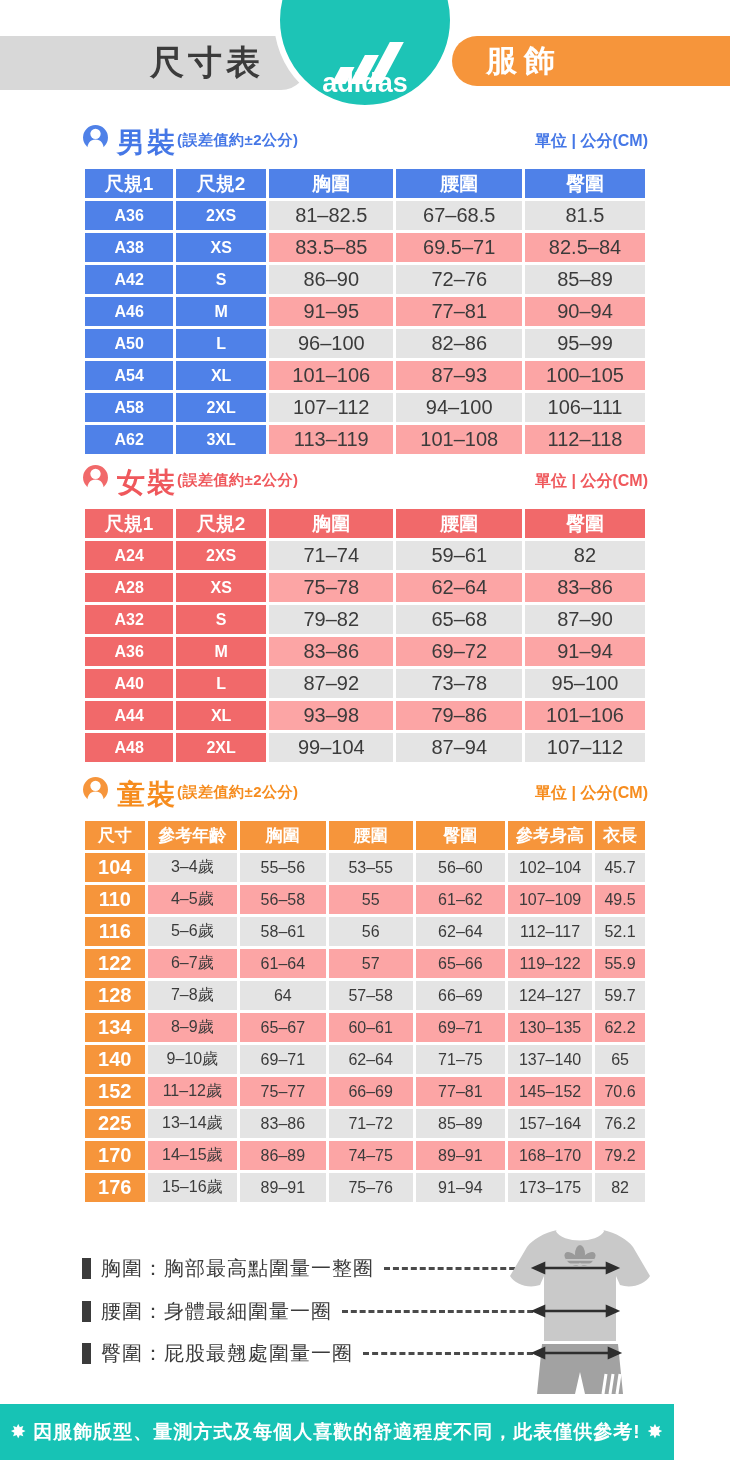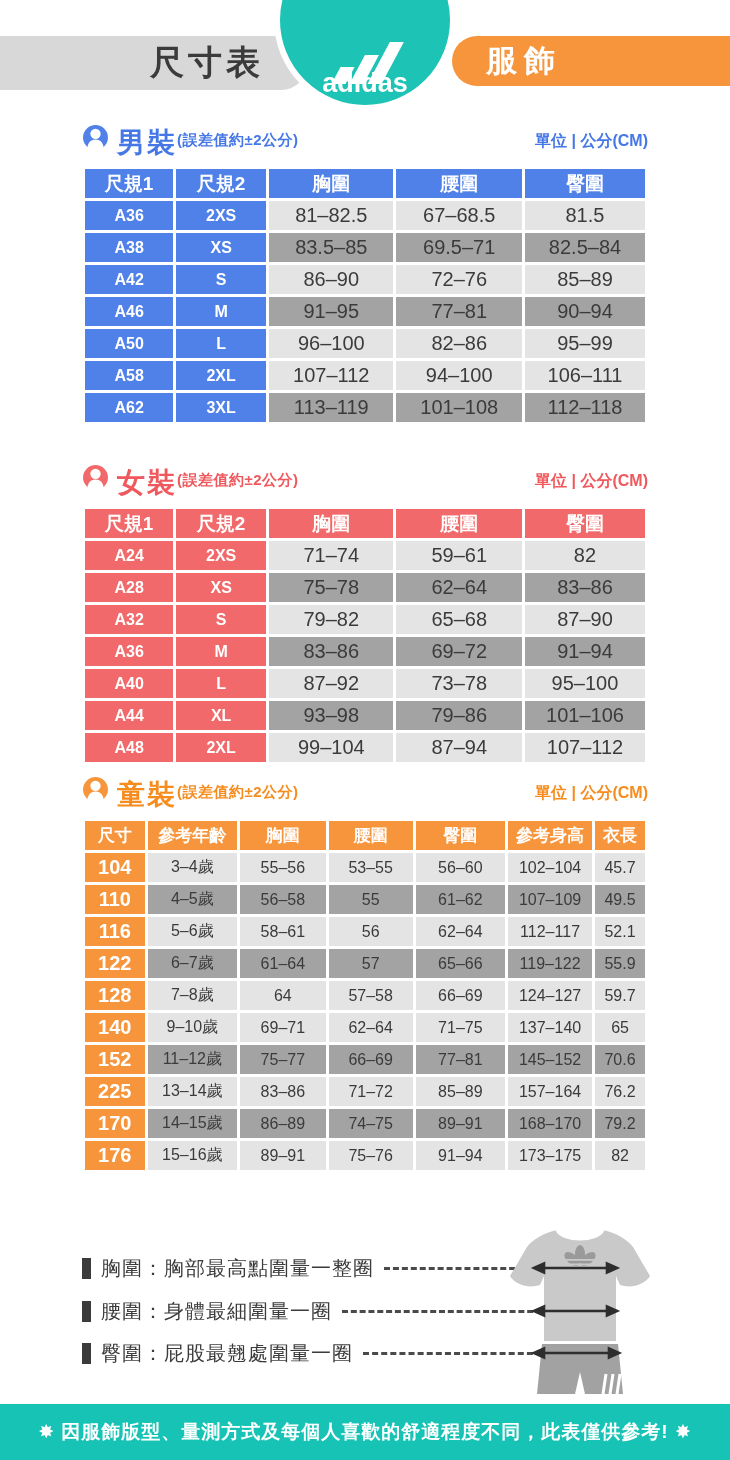--- a/index.html
+++ b/index.html
@@ -27,37 +27,37 @@
 .theme-blue{--c:#4f81e8;--t:#4577e6}
 .theme-red{--c:#f1696a;--t:#ef585c}
 .theme-orange{--c:#f6953b;--t:#f68c1e}
 .sec-title,.sec-note,.sec-unit{color:var(--t)}
 .sec-icon{color:var(--c)}
 
 table{width:100%;border-collapse:separate;border-spacing:3px;table-layout:fixed}
 th{height:29px;font-size:19px;font-weight:bold;color:#fff;text-align:center;background:var(--c)}
 td{height:29px;text-align:center;font-size:20px;color:#3b3b3b;background:#e4e4e4}
 td.label-cell{background:var(--c);color:#fff;font-weight:bold;font-size:16px}
-tr.alt td.data-cell{background:#a3a3a3}
+tr.alt td.data-cell{background:#fca5a5}
 tr.alt td{background:#f6f2ec}
 td.label-cell, tr.alt td.label-cell{background:var(--c)}
 .theme-orange th{font-size:17px}
 .theme-orange td.data-cell{font-size:16px}
 .theme-orange td.label-cell{font-size:20px}
 
 
 .legend{position:absolute;left:82px;top:1225px;width:460px;height:172px}
 .legend-row{position:absolute;left:0;width:100%;display:flex;align-items:center;height:28px}
 .legend-marker{width:9px;height:21px;background:#3b3b3b;margin-right:10px;flex:0 0 auto}
 .legend-text{font-size:20px;font-weight:normal;color:#3b3b3b;letter-spacing:1px;white-space:nowrap}
 .legend-dash{flex:1;border-top:3px dashed #4a4a4a;margin-left:10px;height:0}
 .shirt-figure{position:absolute;left:500px;top:1222px;width:160px;height:172px}
 
 
-.footer{position:absolute;left:0;top:1404px;width:730px;height:56px;background:#17c3b5;
+.footer{position:absolute;left:0;top:1404px;width:674px;height:56px;background:#17c3b5;
   display:flex;align-items:center;justify-content:center}
 .footer span{color:#fff;font-size:19px;font-weight:bold;letter-spacing:1px}
 </style>
 </head>
 <body>
 
 <div>
 
   <div class="ribbon-left">
     <span>尺寸表</span>
@@ -135,20 +135,27 @@
             <td class="data-cell">77–81</td>
             <td class="data-cell">90–94</td>
           </tr>
           <tr>
             <td class="label-cell">A50</td>
             <td class="label-cell">L</td>
             <td class="data-cell">96–100</td>
             <td class="data-cell">82–86</td>
             <td class="data-cell">95–99</td>
           </tr>
+          <tr class="alt">
+            <td class="label-cell">A54</td>
+            <td class="label-cell">XL</td>
+            <td class="data-cell">101–106</td>
+            <td class="data-cell">87–93</td>
+            <td class="data-cell">100–105</td>
+          </tr>
           <tr>
             <td class="label-cell">A58</td>
             <td class="label-cell">2XL</td>
             <td class="data-cell">107–112</td>
             <td class="data-cell">94–100</td>
             <td class="data-cell">106–111</td>
           </tr>
           <tr class="alt">
             <td class="label-cell">A62</td>
             <td class="label-cell">3XL</td>
@@ -316,20 +323,29 @@
             <td class="data-cell">55.9</td>
           </tr>
           <tr>
             <td class="label-cell">128</td>
             <td class="data-cell">7–8歲</td>
             <td class="data-cell">64</td>
             <td class="data-cell">57–58</td>
             <td class="data-cell">66–69</td>
             <td class="data-cell">124–127</td>
             <td class="data-cell">59.7</td>
+          </tr>
+          <tr class="alt">
+            <td class="label-cell">134</td>
+            <td class="data-cell">8–9歲</td>
+            <td class="data-cell">65–67</td>
+            <td class="data-cell">60–61</td>
+            <td class="data-cell">69–71</td>
+            <td class="data-cell">130–135</td>
+            <td class="data-cell">62.2</td>
           </tr>
           <tr>
             <td class="label-cell">140</td>
             <td class="data-cell">9–10歲</td>
             <td class="data-cell">69–71</td>
             <td class="data-cell">62–64</td>
             <td class="data-cell">71–75</td>
             <td class="data-cell">137–140</td>
             <td class="data-cell">65</td>
           </tr>

